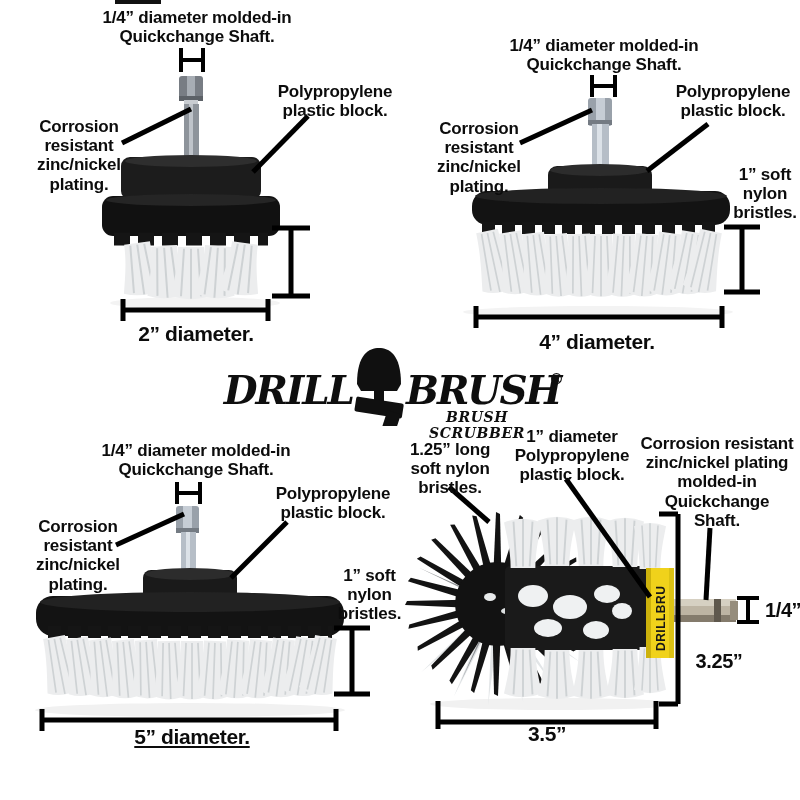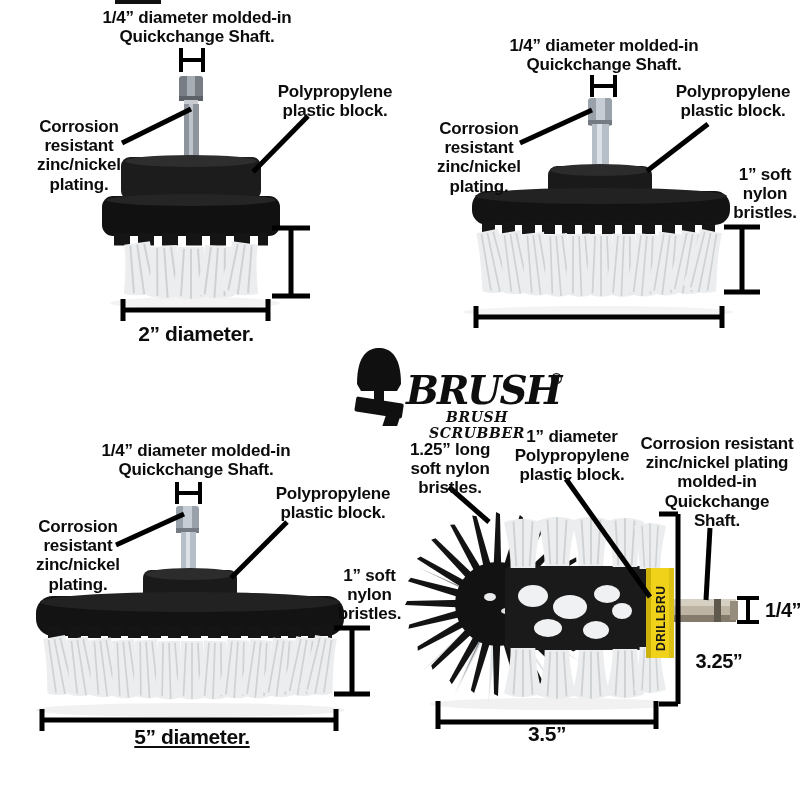--- a/index.html
+++ b/index.html
@@ -209,20 +209,21 @@
     <path d="M438,722 H656 M438,701 V729 M656,701 V729"></path>
   </g>
   <g stroke="#000" stroke-width="4" fill="none">
     <path d="M181,48 V72 M203,48 V72 M181,60 H203"></path>
     <path d="M592,75 V97 M615,75 V97 M592,86 H615"></path>
     <path d="M177,482 V504 M200,482 V504 M177,493 H200"></path>
     <path d="M737,598 H759 M737,622 H759 M748,598 V622"></path>
   </g>
 </svg>
 
+<span class="logo-word" style="left:208px;top:371px;width:145px;text-align:right;">DRILL</span>
 <svg style="position:absolute;left:349px;top:346px;" width="60" height="80" viewBox="0 0 60 80">
   <g fill="#101010">
     <path d="M8,38 C8,8 20,2 30,2 C40,2 52,8 52,38 L48,45 L12,45 Z"></path>
     <rect x="25" y="45" width="10" height="10"></rect>
     <g transform="translate(30,62) rotate(9)">
           <rect x="-24" y="-8" width="48" height="15" rx="2"></rect>
         </g>
     <g transform="translate(44,70) rotate(18)">
           <rect x="-7" y="-4" width="14" height="18" rx="2"></rect>
         </g>
@@ -246,20 +247,21 @@
 Quickchange Shaft.</div>
 <div class="lbl" style="left:673px;top:82px;width:120px;">Polypropylene
 plastic block.</div>
 <div class="lbl" style="left:419px;top:119px;width:120px;">Corrosion
 resistant
 zinc/nickel
 plating.</div>
 <div class="lbl" style="left:720px;top:165px;width:90px;">1” soft
 nylon
 bristles.</div>
+<div class="lbl dim" style="left:517px;top:330px;width:160px;">4” diameter.</div>
 
 <div class="lbl" style="left:96px;top:441px;width:200px;">1/4” diameter molded-in
 Quickchange Shaft.</div>
 <div class="lbl" style="left:273px;top:484px;width:120px;">Polypropylene
 plastic block.</div>
 <div class="lbl" style="left:18px;top:517px;width:120px;">Corrosion
 resistant
 zinc/nickel
 plating.</div>
 <div class="lbl" style="left:327px;top:566px;width:85px;">1” soft

